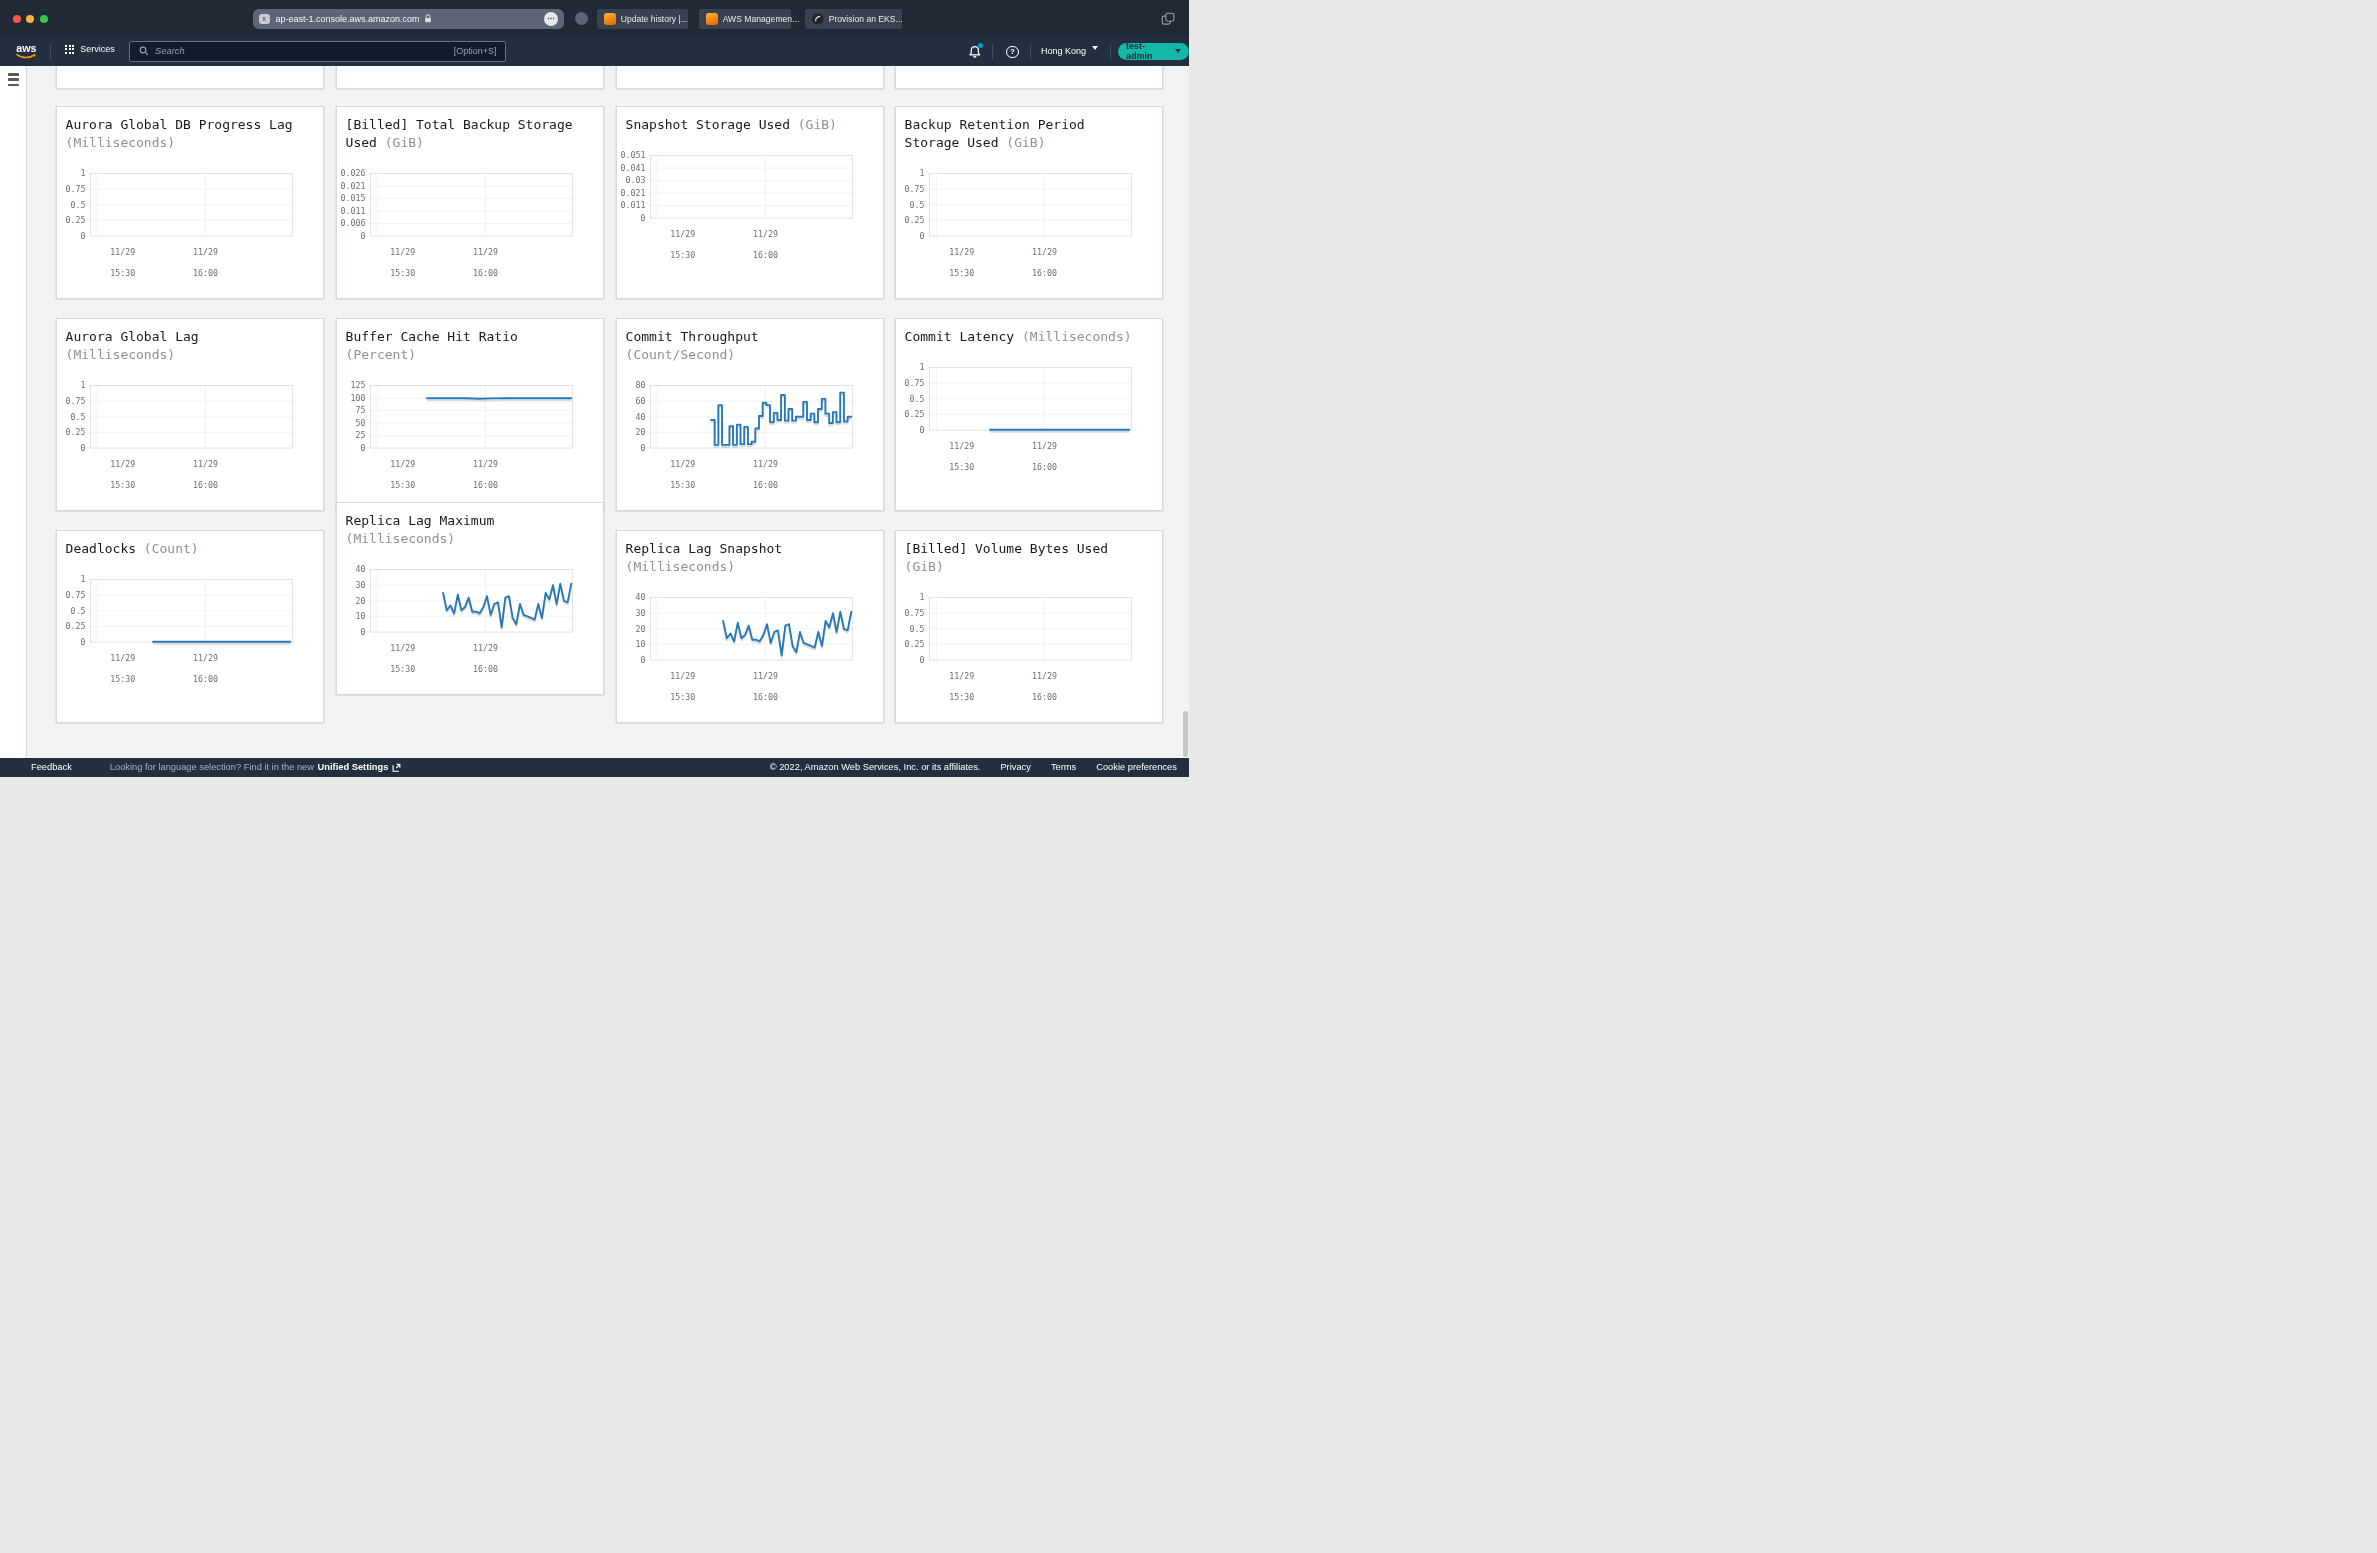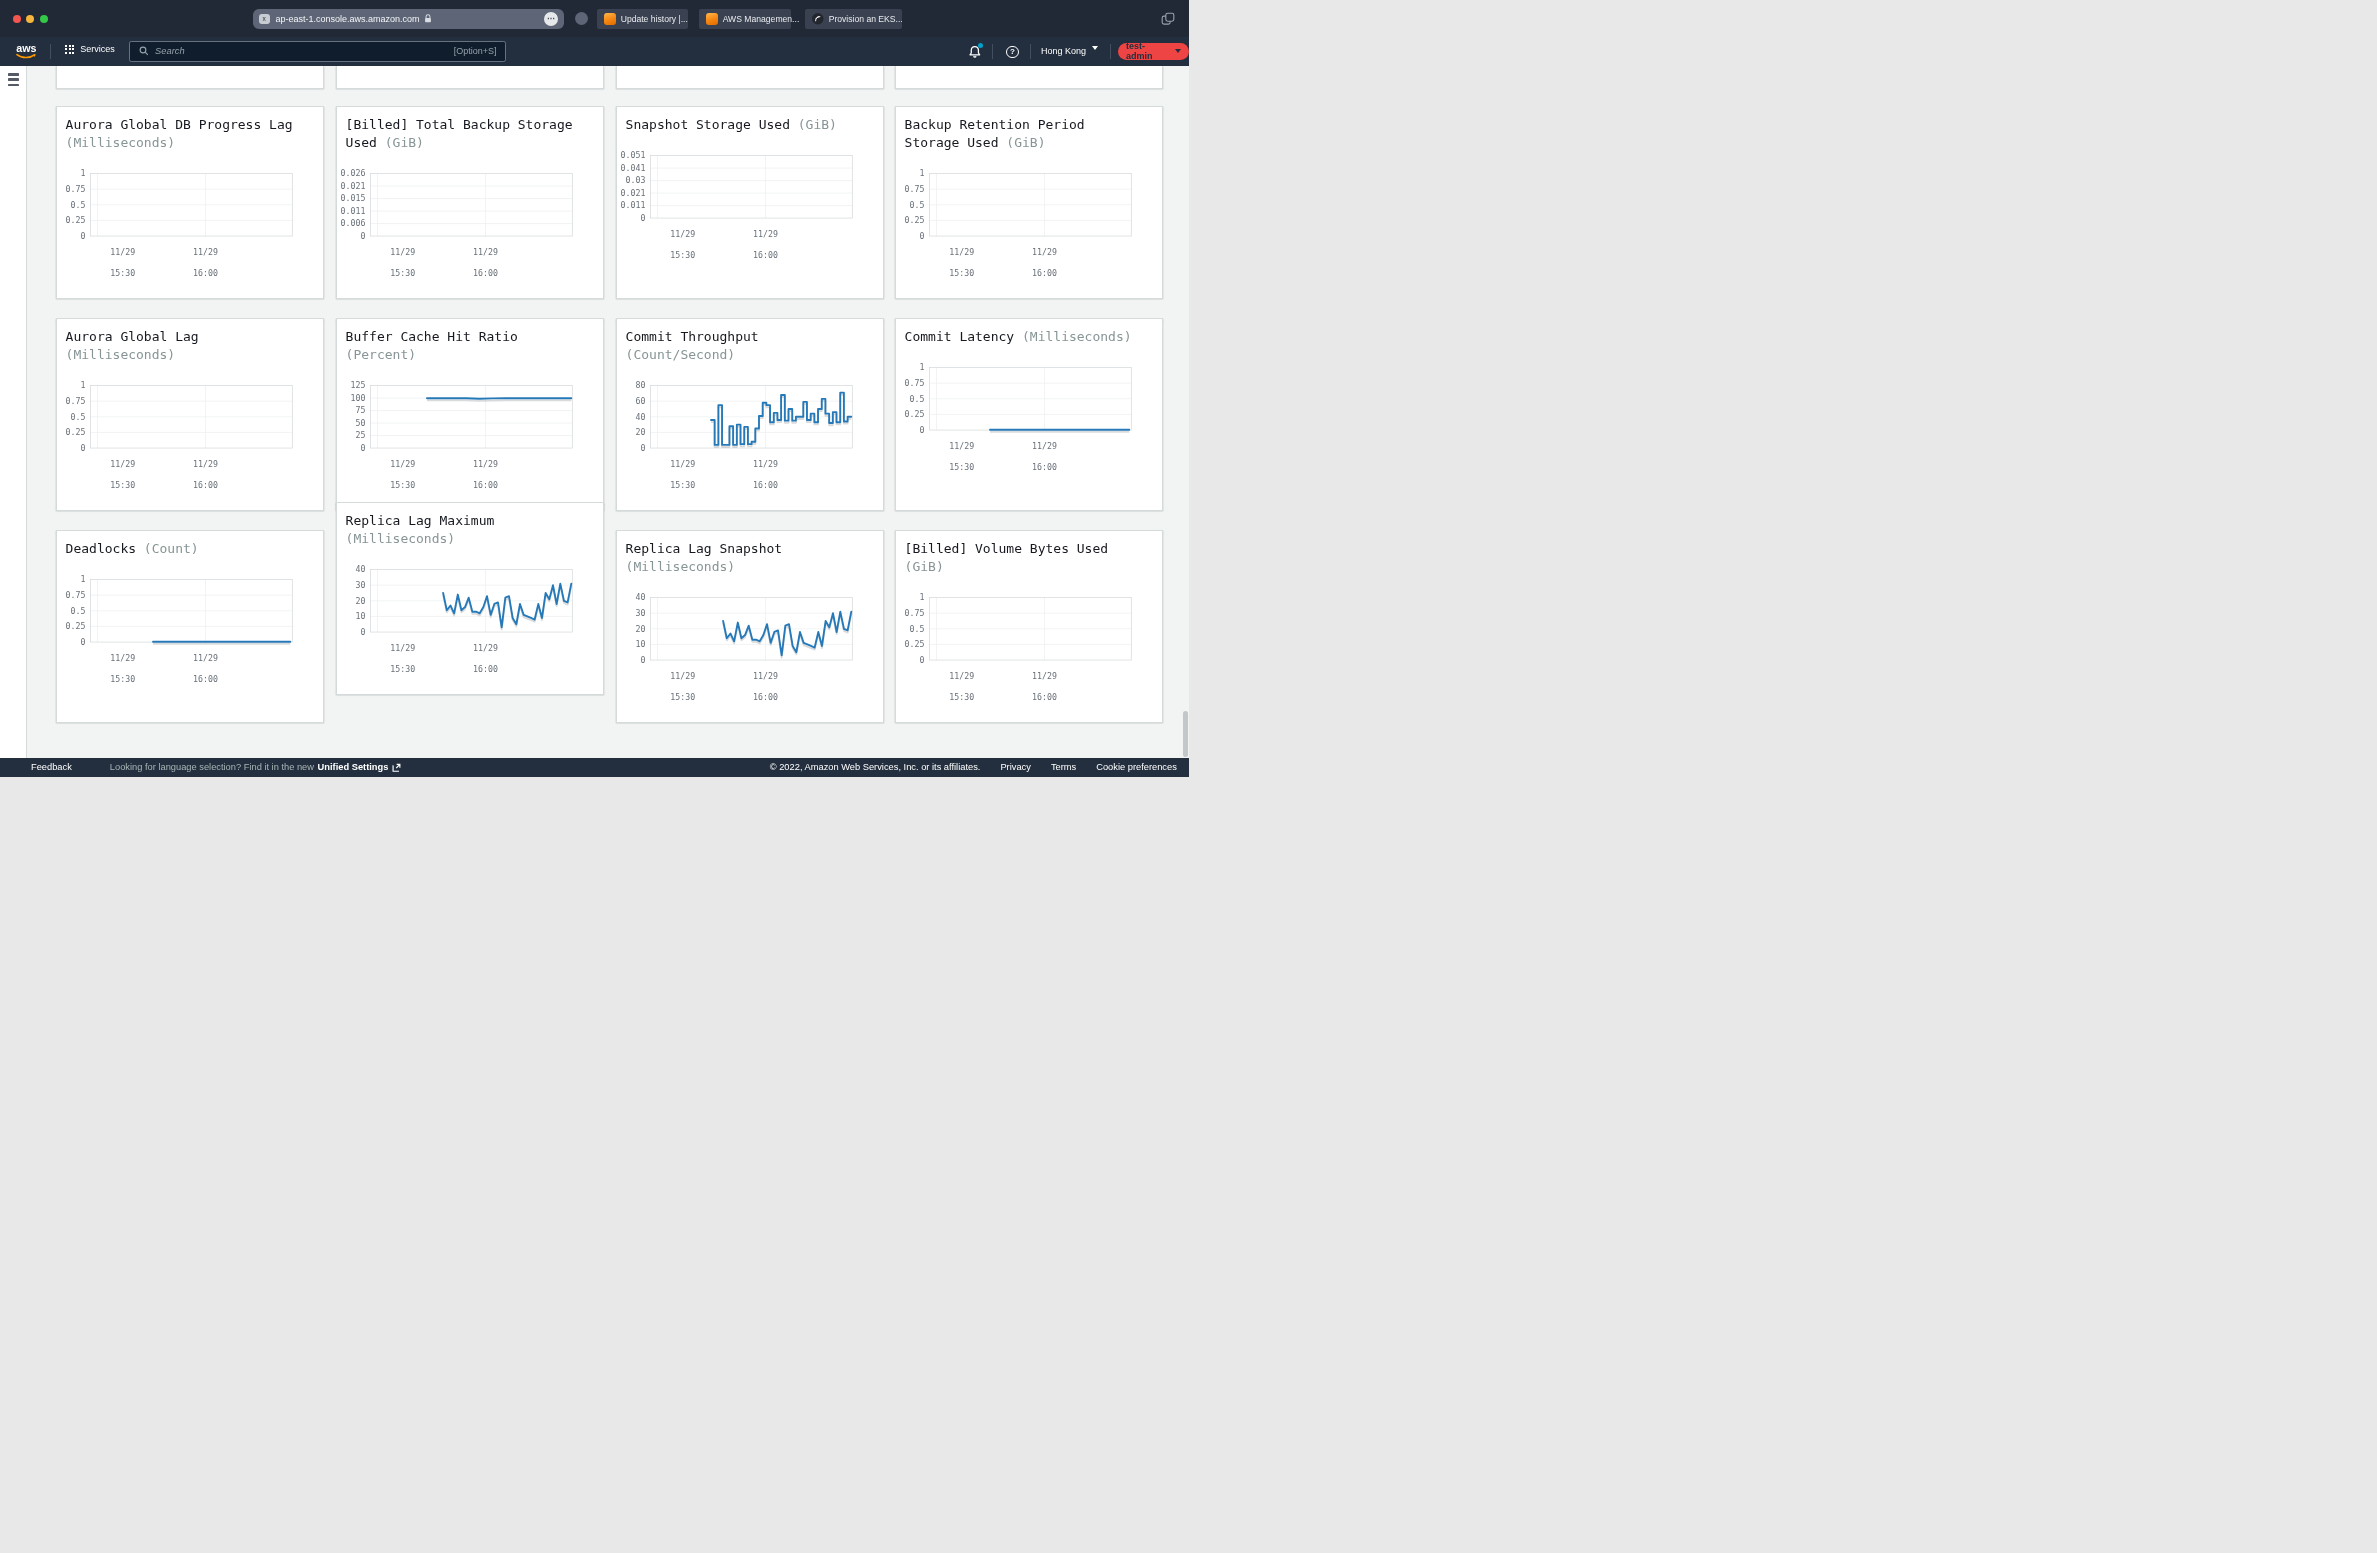--- a/index.html
+++ b/index.html
@@ -31,21 +31,21 @@
   .search{position:absolute;left:129px;top:3.6px;width:377px;height:21px;background:#101d2c;
           border:0.7px solid #66737f;border-radius:2.2px;display:flex;align-items:center;box-sizing:border-box;padding:0 8.6px;}
   .search .ph{color:#95a0aa;font-size:9.3px;font-style:italic;margin-left:6.5px;}
   .search .sc{margin-left:auto;color:#95a0aa;font-size:9px;}
   .bellwrap{position:absolute;left:968px;top:8px;}
   .belldot{position:absolute;left:10px;top:-2.2px;width:5px;height:5px;border-radius:50%;background:#00a1c9;}
   .helpwrap{position:absolute;left:1006px;top:8.6px;width:10.8px;height:10.8px;border:1.1px solid #fff;border-radius:50%;
             color:#fff;font-size:8px;font-weight:bold;text-align:center;line-height:10.8px;}
   .region{position:absolute;left:1041px;top:9.3px;color:#fff;font-size:9px;display:flex;gap:5.8px;align-items:flex-start;}
   .caret{width:0;height:0;border-left:3.2px solid transparent;border-right:3.2px solid transparent;border-top:4px solid #fff;display:inline-block;}
-  .acct{position:absolute;left:1118px;top:6.1px;height:16.5px;background:#ef4444;border-radius:8.6px;
+  .acct{position:absolute;left:1118px;top:6.1px;height:16.5px;background:#14b8a6;border-radius:8.6px;
         display:flex;align-items:center;gap:5px;padding:0 8px;color:#232f3e;font-size:9px;font-weight:bold;}
   .acct .caret{border-top-color:#232f3e;}
   
   .sidebar{position:absolute;left:0;top:66px;width:27px;height:692px;background:#fff;border-right:0.7px solid #d5dbdb;box-sizing:border-box;}
   .burger{position:absolute;left:8px;top:73px;width:10.8px;cursor:pointer;}
   .burger span{display:block;height:2.5px;background:#545b64;margin-bottom:2.9px;border-radius:0.4px;}
   .card{position:absolute;width:268px;height:193px;background:#fff;border:0.7px solid #d5dbdb;
         box-shadow:0 0.7px 1.4px rgba(0,28,36,.3);box-sizing:border-box;padding:8.6px;}
   .card.stub{top:66px;height:23px;border-top:none;}
   .ctitle{font-family:"DejaVu Sans Mono","Liberation Mono",monospace;font-size:13px;line-height:18.7px;

